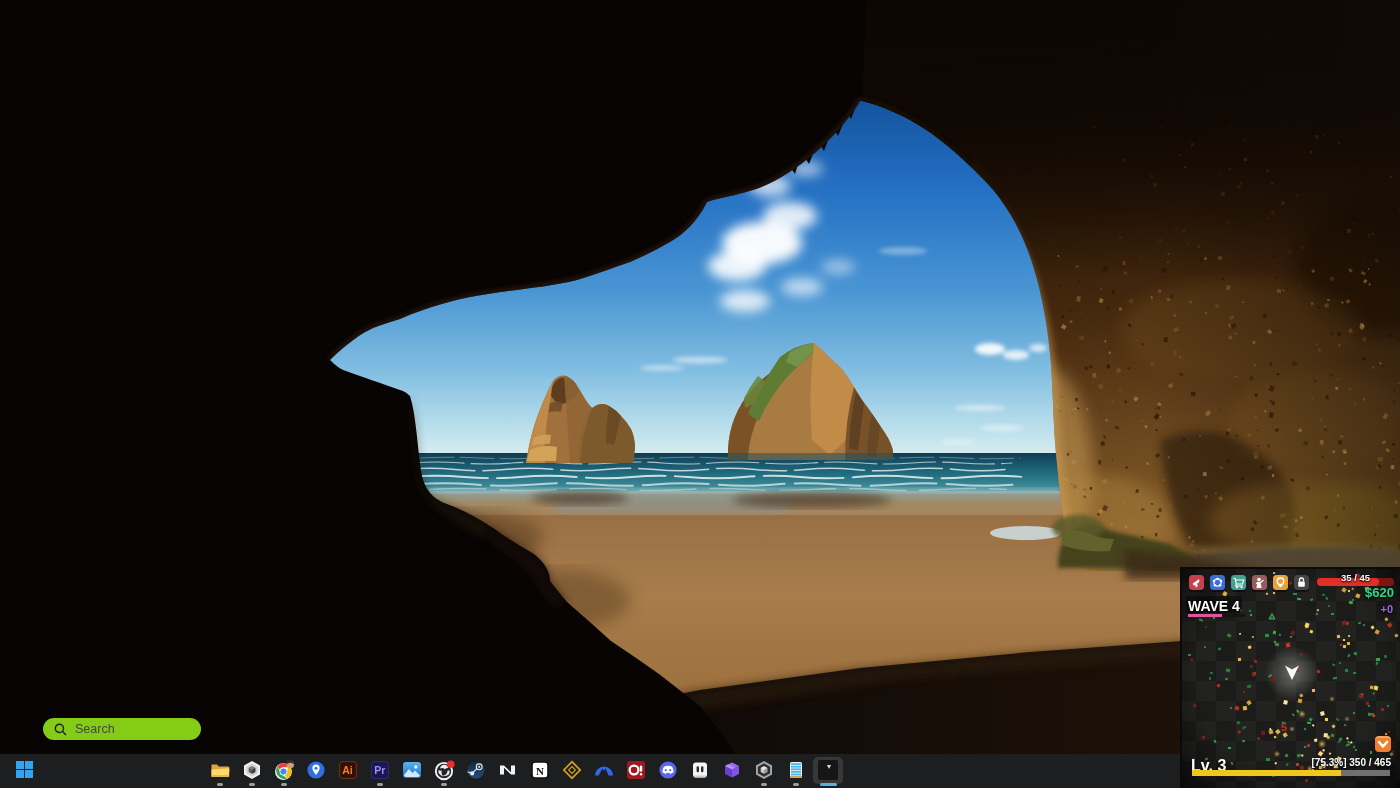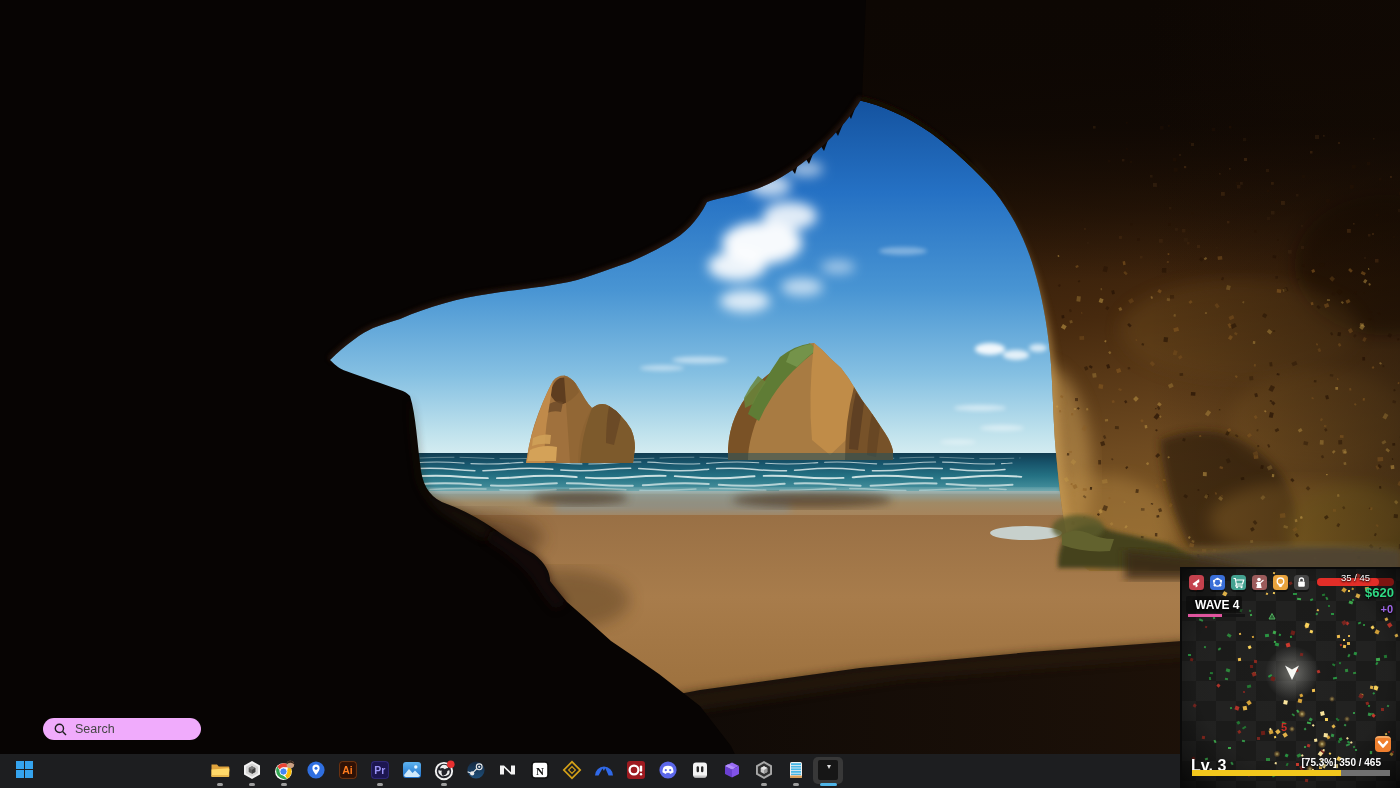--- a/index.html
+++ b/index.html
@@ -635,21 +635,21 @@
 <path d="M493,528 Q511,541 534,554 Q550,567 550,581 Q561,595 567,602 l-12,8 Q544,598 538,588 Q530,574 516,562 Q502,550 485,540 z" fill="#1e1008" opacity="0.55" filter="url(#blur4)"></path>
 </svg>
 
 <div style="position:absolute;left:0;top:754px;width:1400px;height:34px;background:#1d1e20;"></div>
 <svg style="position:absolute;left:16px;top:761px" width="17" height="17" viewBox="0 0 17 17">
   <rect x="0" y="0" width="8" height="8" fill="#35a4ee"></rect>
       <rect x="9" y="0" width="8" height="8" fill="#35a4ee"></rect>
   <rect x="0" y="9" width="8" height="8" fill="#35a4ee"></rect>
       <rect x="9" y="9" width="8" height="8" fill="#35a4ee"></rect>
 </svg>
-<div style="position:absolute;left:43px;top:718px;width:158px;height:22px;border-radius:11px;background:#f0abfc;display:flex;align-items:center;">
+<div style="position:absolute;left:43px;top:718px;width:158px;height:22px;border-radius:11px;background:#84cc16;display:flex;align-items:center;">
   <svg style="margin-left:11px" width="13" height="13" viewBox="0 0 13 13" fill="none" stroke="#1f1f1f" stroke-width="1.4">
         <circle cx="5.4" cy="5.4" r="4.1"></circle>
         <line x1="8.6" y1="8.6" x2="12" y2="12"></line>
       </svg>
   <span style="margin-left:8px;font-size:12.5px;color:#454545;">Search</span>
 </div>
 
 <svg style="position:absolute;left:0;top:0" width="1" height="1">
       <defs>
 <linearGradient id="phg" x1="0" y1="0" x2="0" y2="1">
@@ -1049,30 +1049,30 @@
             <circle cx="7.5" cy="6.3" r="3.3" fill="none" stroke="#fff" stroke-width="1.3"></circle>
             <path d="M6.2,9.5 h2.6 v1.6 h-2.6 z M6.6,11.6 h1.8" stroke="#fff" stroke-width="1" fill="#fff"></path>
           </svg></div>
 <div style="position:absolute;left:112px;top:6px;width:15px;height:15px;border-radius:3.5px;background:#454545;box-shadow:0 2px 0 rgba(0,0,0,0.45);"><svg width="15" height="15" viewBox="0 0 15 15">
             <rect x="4.2" y="6.5" width="6.6" height="5.2" rx="1" fill="#fff"></rect>
             <path d="M5.5,6.5 V5 a2,2 0 0 1 4,0 V6.5" fill="none" stroke="#fff" stroke-width="1.3"></path>
           </svg></div>
 
   <div style="position:absolute;left:135px;top:9px;width:77px;height:8px;border-radius:4px;background:#7e1511;"></div>
   <div style="position:absolute;left:135px;top:9px;width:62px;height:8px;border-radius:4px;background:#e22e28;"></div>
-  <div style="position:absolute;left:135px;top:3px;width:77px;text-align:center;font-size:9.5px;font-weight:normal;color:#fff;text-shadow:0 1px 2px #000,0 0 2px #000;">35 / 45</div>
+  <div style="position:absolute;left:135px;top:3px;width:77px;text-align:center;font-size:9.5px;font-weight:bold;color:#fff;text-shadow:0 1px 2px #000,0 0 2px #000;">35 / 45</div>
   <div style="position:absolute;right:6px;top:16px;font-size:13px;font-weight:bold;color:#2fd984;text-shadow:0 1px 2px #000;">$620</div>
   <div style="position:absolute;right:7px;top:34px;font-size:11px;font-weight:bold;color:#9f66e8;text-shadow:0 1px 2px #000;">+0</div>
   <div style="position:absolute;left:4px;top:27px;width:56px;height:17px;background:rgba(10,10,10,0.55);border-radius:2px;"></div>
-  <div style="position:absolute;left:13px;top:29px;font-size:12px;font-weight:bold;color:#fff;text-shadow:0 1px 3px #000,0 0 3px #000;">WAVE 4</div>
+  <div style="position:absolute;left:6px;top:29px;font-size:14px;font-weight:bold;color:#fff;text-shadow:0 1px 3px #000,0 0 3px #000;">WAVE 4</div>
   <div style="position:absolute;left:6px;top:45px;width:57px;height:3px;background:#141414;"></div>
   <div style="position:absolute;left:6px;top:45px;width:34px;height:3px;background:#e0559e;"></div>
 
   <div style="position:absolute;left:9px;top:188px;font-size:16px;font-weight:bold;color:#fff;text-shadow:0 1px 2px #000;">Lv. 3</div>
-  <div style="position:absolute;right:19px;top:188px;font-size:10px;font-weight:bold;color:#fff;text-shadow:0 1px 2px #000;text-align:center;">[75.3%] 350 / 465</div>
+  <div style="position:absolute;right:9px;top:188px;font-size:10px;font-weight:bold;color:#fff;text-shadow:0 1px 2px #000;text-align:center;">[75.3%] 350 / 465</div>
   <div style="position:absolute;left:10px;top:201px;width:198px;height:6px;background:#707070;"></div>
   <div style="position:absolute;left:10px;top:201px;width:149px;height:6px;background:#f2c71c;"></div>
 
   <div style="position:absolute;left:193px;top:167px;width:16px;height:16px;border-radius:4px;background:#ef7f2e;border-top:2px solid #f5a761;">
     <svg width="16" height="14" viewBox="0 0 16 14">
             <path d="M4,4 L8,8.5 L12,4" fill="none" stroke="#fff" stroke-width="2.6" stroke-linecap="round" stroke-linejoin="round"></path>
           </svg>
   </div>
 </div>
 </div>

